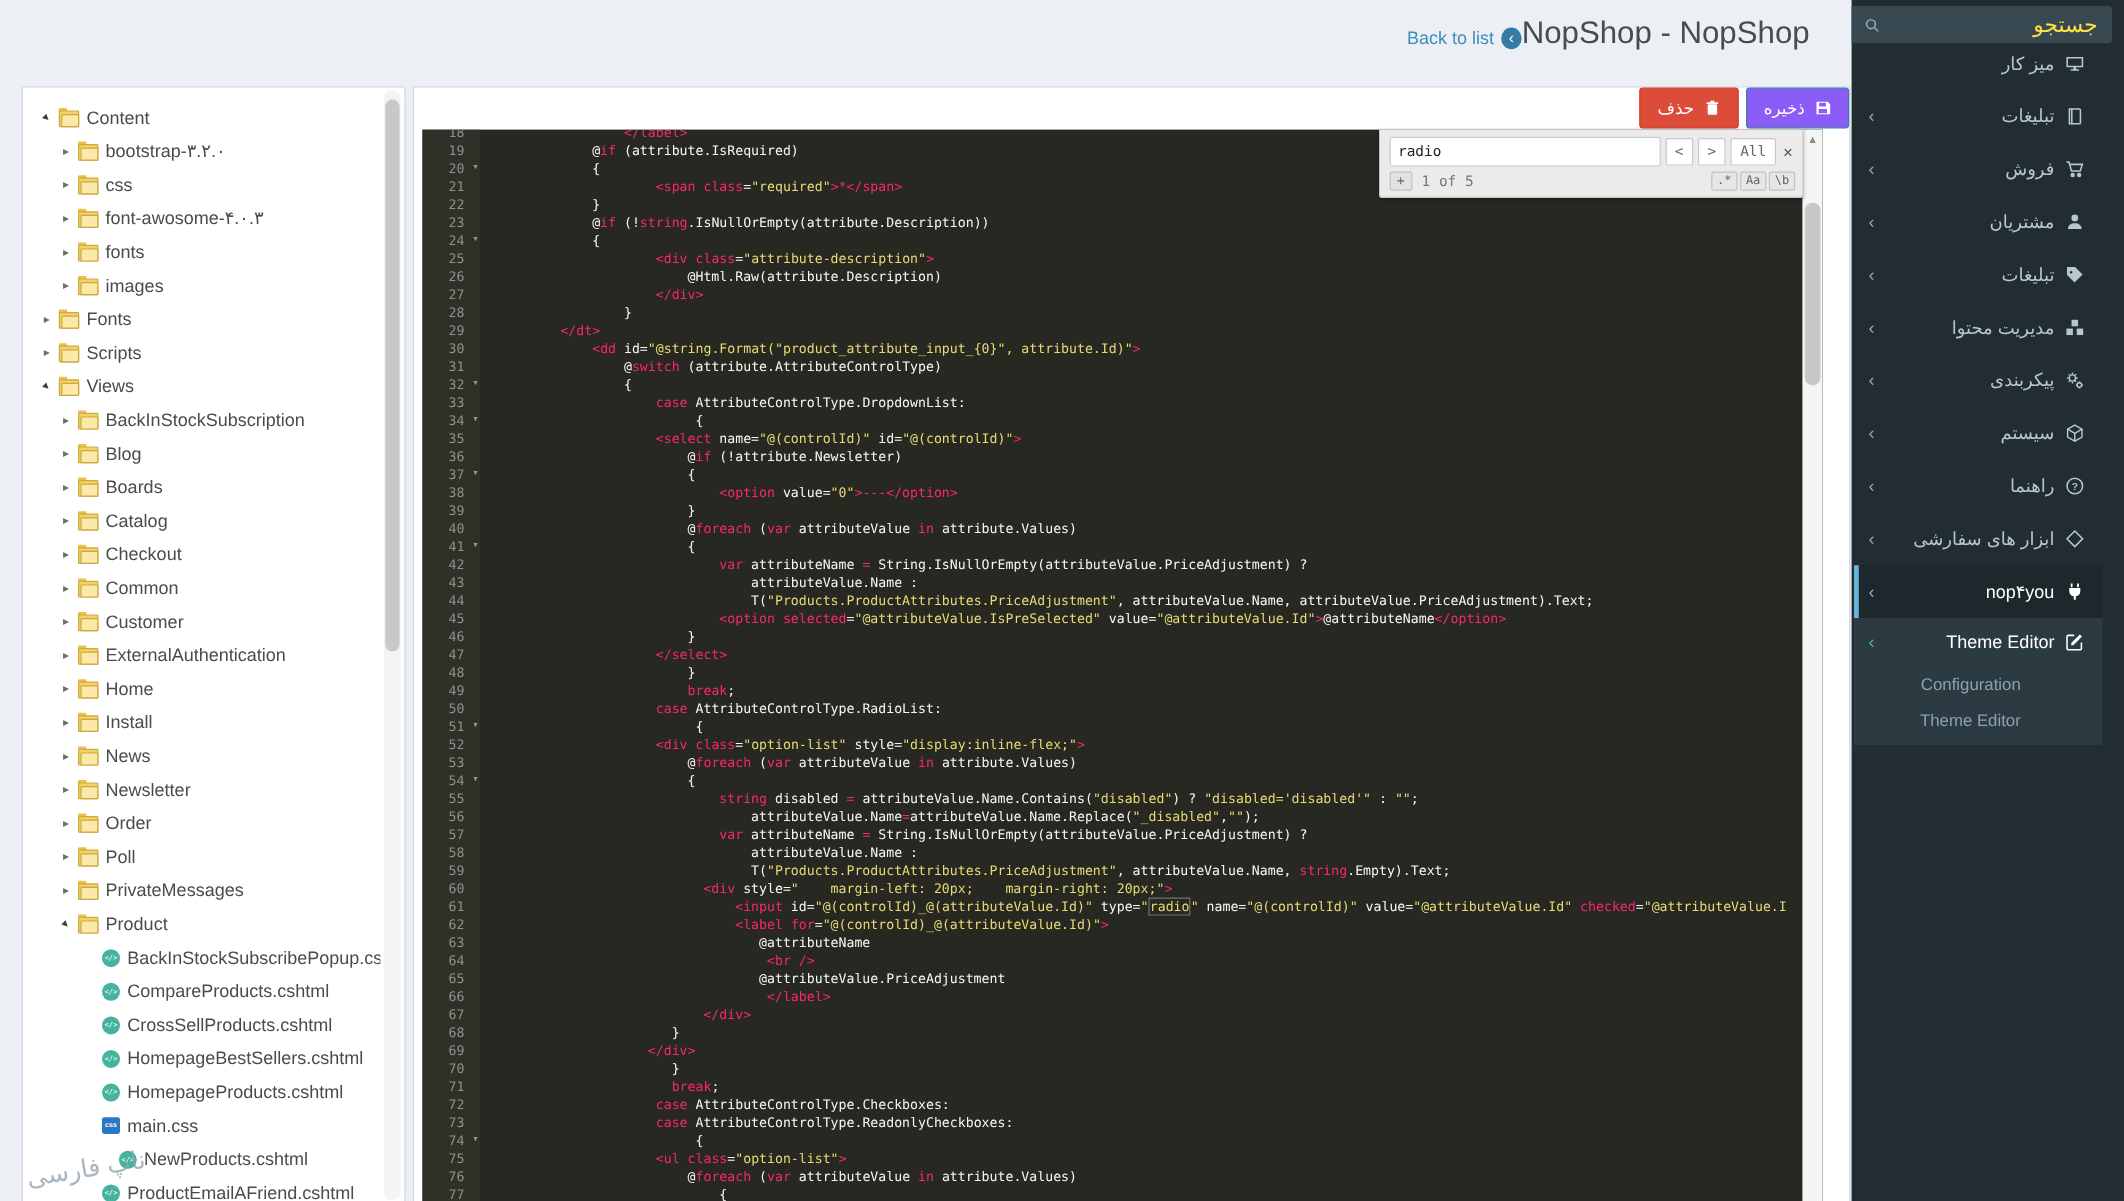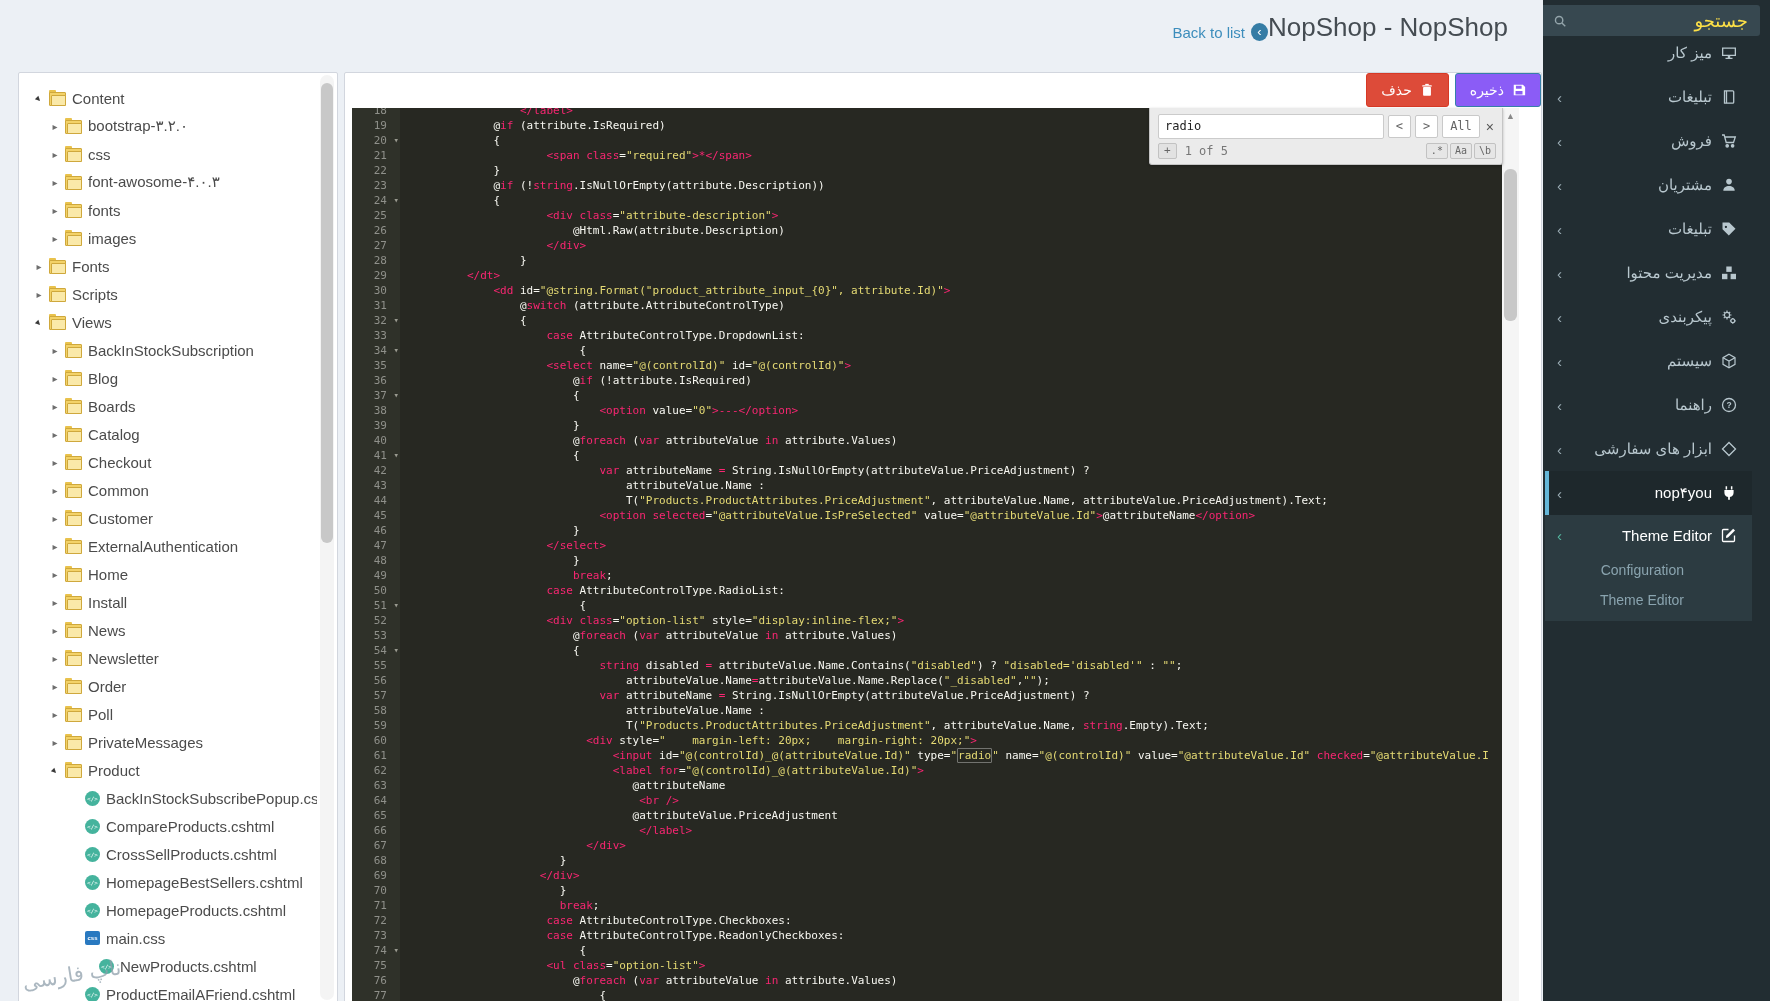--- a/index.html
+++ b/index.html
@@ -473,21 +473,21 @@
           <div class="cl"><span class="tok-t">                        @Html.Raw(attribute.Description)</span></div>
           <div class="cl"><span class="tok-t">                    </span><span class="tok-k">&lt;/div&gt;</span></div>
           <div class="cl"><span class="tok-t">                }</span></div>
           <div class="cl"><span class="tok-t">        </span><span class="tok-k">&lt;/dt&gt;</span></div>
           <div class="cl"><span class="tok-t">            </span><span class="tok-k">&lt;dd</span><span class="tok-t"> id=</span><span class="tok-s">"@string.Format("product_attribute_input_{0}", attribute.Id)"</span><span class="tok-k">&gt;</span></div>
           <div class="cl"><span class="tok-t">                @</span><span class="tok-k">switch</span><span class="tok-t"> (attribute.AttributeControlType)</span></div>
           <div class="cl"><span class="tok-t">                {</span></div>
           <div class="cl"><span class="tok-t">                    </span><span class="tok-k">case</span><span class="tok-t"> AttributeControlType.DropdownList:</span></div>
           <div class="cl"><span class="tok-t">                         {</span></div>
           <div class="cl"><span class="tok-t">                    </span><span class="tok-k">&lt;select</span><span class="tok-t"> name=</span><span class="tok-s">"@(controlId)"</span><span class="tok-t"> id=</span><span class="tok-s">"@(controlId)"</span><span class="tok-k">&gt;</span></div>
-          <div class="cl"><span class="tok-t">                        @</span><span class="tok-k">if</span><span class="tok-t"> (!attribute.IsRequired)</span></div>
+          <div class="cl"><span class="tok-t">                        @</span><span class="tok-k">if</span><span class="tok-t"> (!attribute.Newsletter)</span></div>
           <div class="cl"><span class="tok-t">                        {</span></div>
           <div class="cl"><span class="tok-t">                            </span><span class="tok-k">&lt;option</span><span class="tok-t"> value=</span><span class="tok-s">"0"</span><span class="tok-k">&gt;---&lt;/option&gt;</span></div>
           <div class="cl"><span class="tok-t">                        }</span></div>
           <div class="cl"><span class="tok-t">                        @</span><span class="tok-k">foreach</span><span class="tok-t"> (</span><span class="tok-k">var</span><span class="tok-t"> attributeValue </span><span class="tok-k">in</span><span class="tok-t"> attribute.Values)</span></div>
           <div class="cl"><span class="tok-t">                        {</span></div>
           <div class="cl"><span class="tok-t">                            </span><span class="tok-k">var</span><span class="tok-t"> attributeName </span><span class="tok-k">=</span><span class="tok-t"> String.IsNullOrEmpty(attributeValue.PriceAdjustment) ?</span></div>
           <div class="cl"><span class="tok-t">                                attributeValue.Name :</span></div>
           <div class="cl"><span class="tok-t">                                T(</span><span class="tok-s">"Products.ProductAttributes.PriceAdjustment"</span><span class="tok-t">, attributeValue.Name, attributeValue.PriceAdjustment).Text;</span></div>
           <div class="cl"><span class="tok-t">                            </span><span class="tok-k">&lt;option</span><span class="tok-t"> </span><span class="tok-k">selected</span><span class="tok-t">=</span><span class="tok-s">"@attributeValue.IsPreSelected"</span><span class="tok-t"> value=</span><span class="tok-s">"@attributeValue.Id"</span><span class="tok-k">&gt;</span><span class="tok-t">@attributeName</span><span class="tok-k">&lt;/option&gt;</span></div>
           <div class="cl"><span class="tok-t">                        }</span></div>

